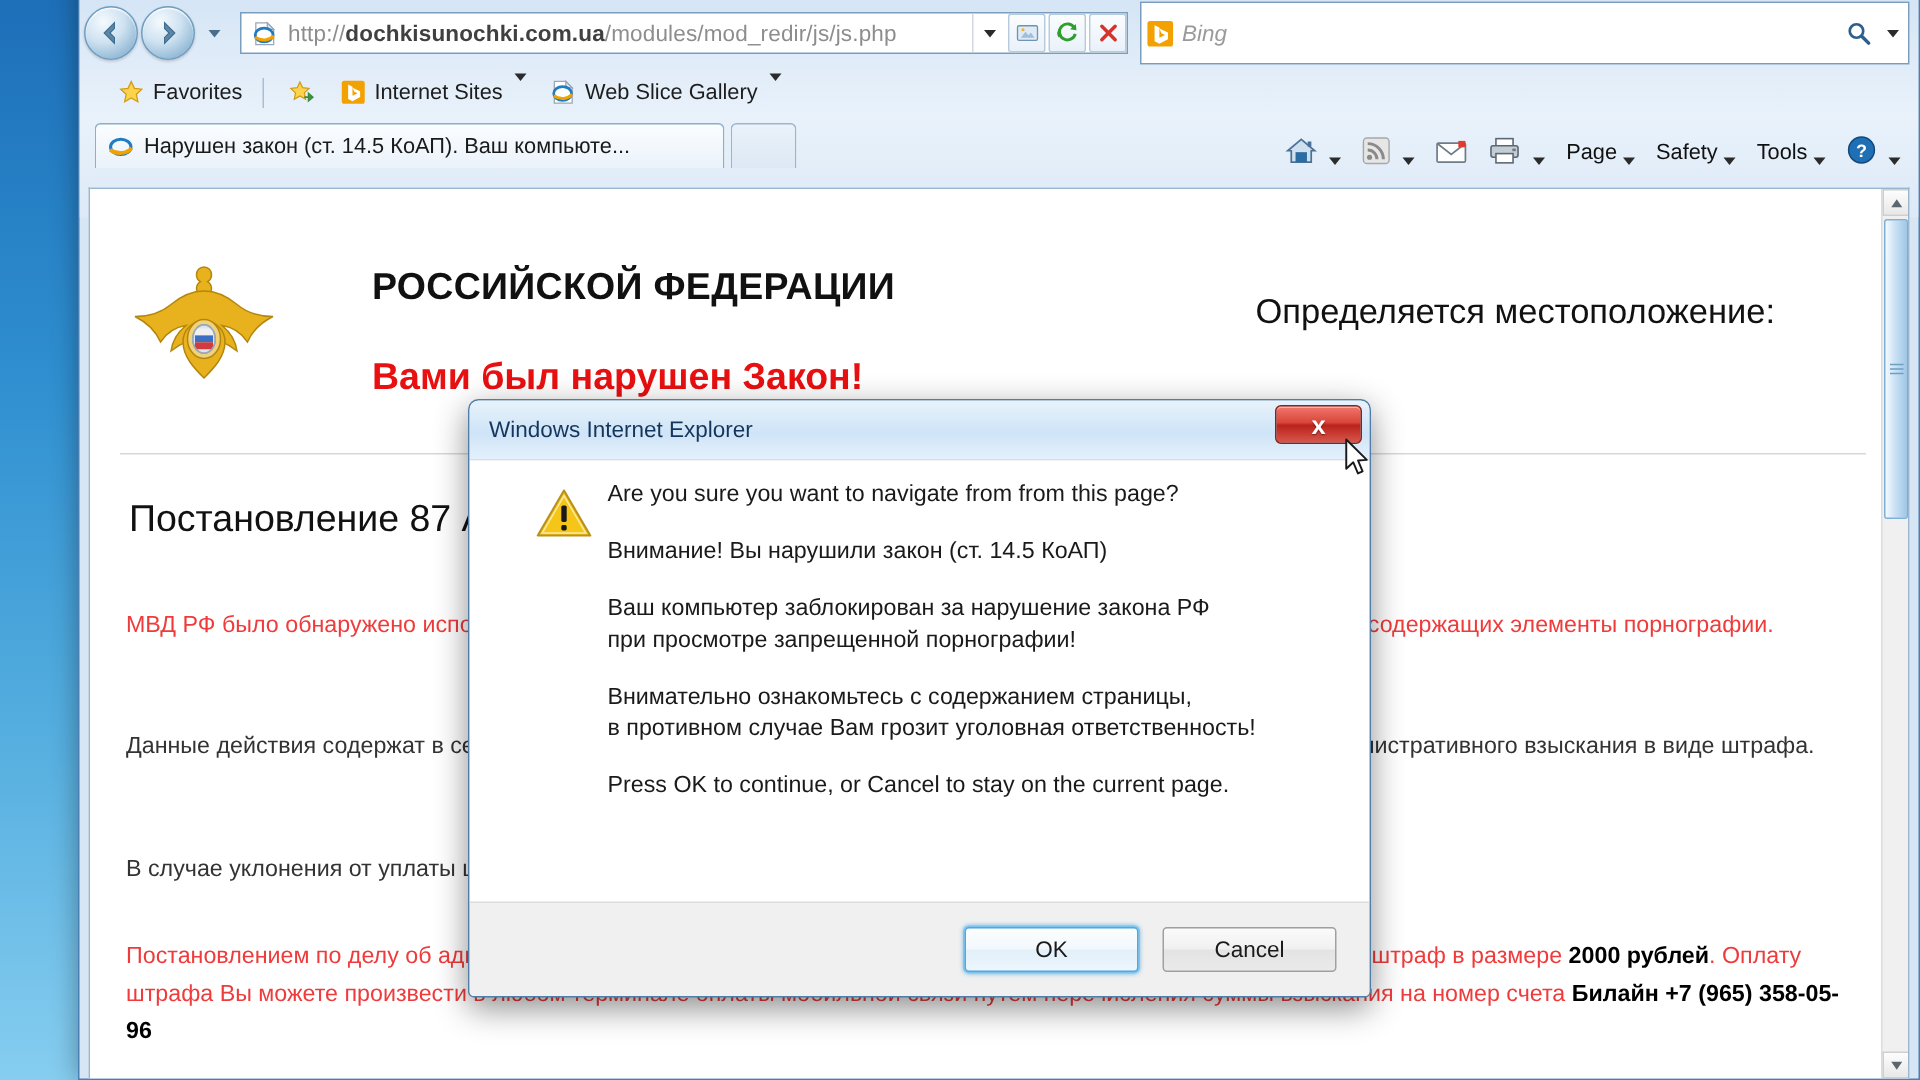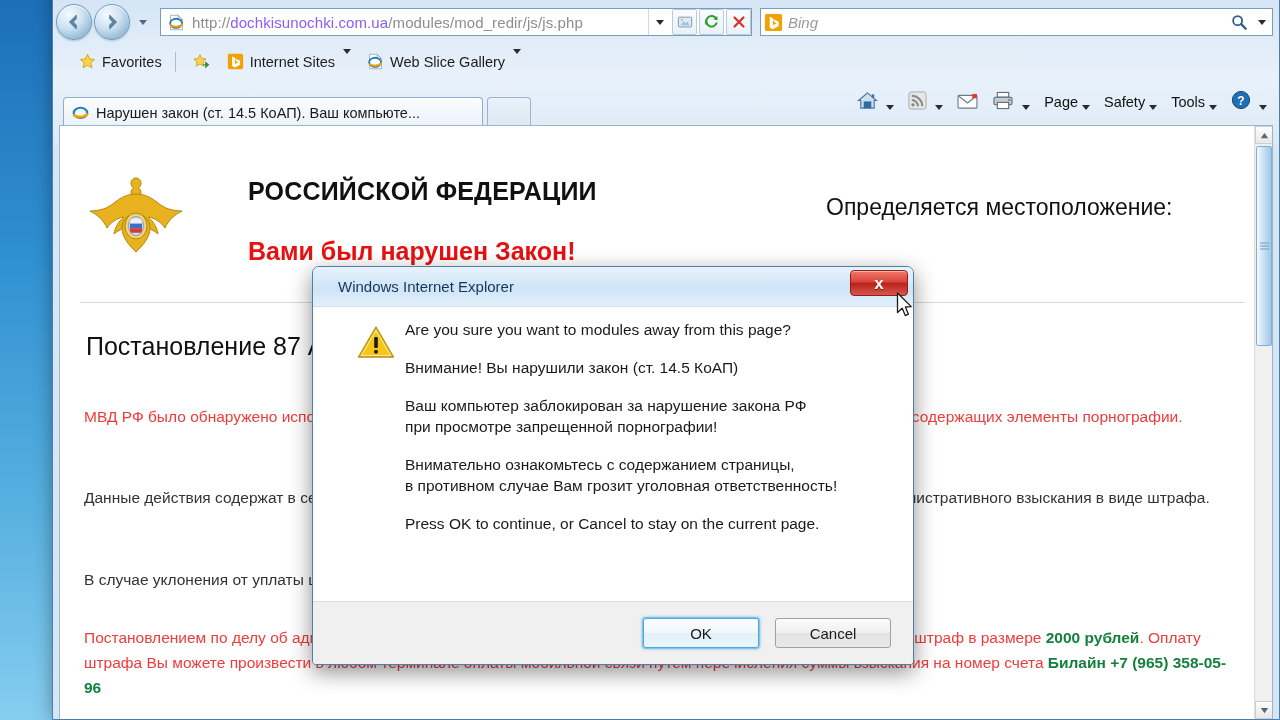--- a/index.html
+++ b/index.html
@@ -56,49 +56,49 @@
   .addrbar {
     flex: 0 0 auto; width: 592px; height: 28px; margin-left: 9px;
     background: #fff; border: 1px solid #7a9cbd;
     display: flex; align-items: center; position: relative;
   }
   .addr-ico { width: 20px; margin-left:5px; display:flex;align-items:center;justify-content:center; }
   .addr-url {
     flex:1; font-size: 15px; color: #8d8d8d; white-space: nowrap; overflow:hidden;
     margin-left: 6px; letter-spacing: .1px;
   }
-  .addr-url b { color:#8b5cf6; font-weight: 400; }
+  .addr-url b { color:#404040; font-weight: 700; }
   .addr-caret { width: 22px; height:26px; display:flex;align-items:center;justify-content:center;
     border-left:1px solid #cfd9e3; }
   .addr-btn {
     width: 25px; height: 26px; margin-left:2px;
     display:flex;align-items:center;justify-content:center;
     border:1px solid transparent; border-radius:2px;
   }
   .searchbar {
-    flex: 1; height: 28px; margin-left: 8px; margin-right: 6px;
+    flex: 1; height: 42px; margin-left: 8px; margin-right: 6px;
     background:#fff; border:1px solid #7a9cbd; display:flex; align-items:center;
     position: relative;
   }
   .search-ico { width:24px; display:flex;align-items:center;justify-content:center; }
   .search-txt { flex:1; font-size:15px; color:#9a9a9a; font-style: italic; margin-left:3px;}
   .search-go { width:26px; display:flex;align-items:center;justify-content:center;}
   .search-caret { width:20px; display:flex;align-items:center;justify-content:center;}
 
   
   .favbar {
     position:absolute; left:16px; top:66px; right:0; height:33px;
     display:flex; align-items:center; font-size:14.5px; color:#1d1d1d;
   }
   .fav-item { display:flex; align-items:center; height:26px; padding:0 6px; margin-left:4px; }
   .fav-item .lbl { margin-left:6px; }
   .favsep { width:1px; height:20px; background:#a9bed1; margin:0 7px; }
 
   
-  .tabrow { position:absolute; left:0; top:114px; right:0; height:36px;padding-left:40px; }
+  .tabrow { position:absolute; left:0; top:99px; right:0; height:36px;padding-left:40px; }
   .tab {
     position:absolute; left:10px; top:4px; width:420px; height:30px;
     background: linear-gradient(180deg,#fbfdff 0%, #eaf2fa 100%);
     border:1px solid #8fafc9; border-bottom:none;
     border-top-left-radius:4px; border-top-right-radius:4px;
     display:flex; align-items:center; padding-left:8px;
     font-size:14.5px; color:#1a1a1a;
   }
   .tab .lbl { margin-left:7px; white-space:nowrap; }
   .newtab {
@@ -152,53 +152,53 @@
   .ministry {
     position:absolute; left:240px; top:198px;
     font-size:25px; line-height:30px; color:#111; font-weight:600;
     letter-spacing:.2px;
   }
   .vami {
     position:absolute; left:240px; top:258px;
     font-size:25px; line-height:30px; color:#e81010; font-weight:700;
   }
   .ipbox { position:absolute; left:818px; top:213px; font-size:23px; line-height:32px; color:#111; }
-  .ipbox .l2 { white-space:nowrap; }
+  .ipbox .l2 { white-space:nowrap;margin-left:11px; }
 
   .rule { position:absolute; left:72px; right:30px; top:322px; height:1px; background:#d8d8d8; }
 
   .postanovlenie {
     position:absolute; left:78px; top:352px;
     font-size:25px; color:#111;
   }
 
   .para { position:absolute; font-size:15.5px; line-height:25px; color:#333; }
   .para.red { color:#ef3b3b; }
-  .para.red b { color:#15803d; }
+  .para.red b { color:#000000; }
   .p1 { left:76px; top:424px; right:28px; }
   .p2 { left:76px; top:505px; right:28px; }
   .p3 { left:76px; top:587px; right:28px; }
   .p4 { left:76px; top:645px; right:28px; }
 
   
   #dialog {
     position:absolute; left:312px; top:266px; width:602px; height:399px;
     background:#f0f0f0;
     border:1px solid #4f7fa8;
     border-radius:7px 7px 4px 4px;
     box-shadow: 0 7px 22px rgba(0,0,0,.45), 0 0 0 1px rgba(255,255,255,.6) inset;
     overflow:hidden;
   }
   .dlg-title {
     height:40px;
     background: linear-gradient(180deg,#e8f2fb 0%, #d3e7f8 45%, #cfe4f7 55%, #e4f0fb 100%);
     border-bottom:1px solid #cfe0ee;
     display:flex; align-items:center;
     position:relative;
-    padding-left:25px;
+    padding-left:13px;
   }
   .dlg-title .t {
     font-size:15px; color:#15365c; font-weight:400;
   }
   .dlg-close {
     position:absolute; right:5px; top:3px; width:58px; height:26px;
     background: linear-gradient(180deg,#f2776b 0%, #d9453a 45%, #b9231b 52%, #d8564c 100%);
     border:1px solid #8e2018; border-radius:4px;
     display:flex; align-items:center; justify-content:center;
     box-shadow: inset 0 1px 0 rgba(255,255,255,.45);
@@ -509,21 +509,21 @@
     <div class="dlg-icon">
       <svg width="38" height="34" viewBox="0 0 38 34">
         <path d="M19 2 L36.5 32 L1.5 32 Z" fill="#f5c518" stroke="#b9911b" stroke-width="1.4" stroke-linejoin="round"></path>
         <path d="M19 5.5 L33.5 30.4 L4.5 30.4 Z" fill="none" stroke="#fdeaa0" stroke-width="1"></path>
         <rect x="17.2" y="12" width="3.6" height="11" rx="1.1" fill="#1a1a1a"></rect>
         <rect x="17.2" y="25" width="3.6" height="3.6" rx="1.1" fill="#1a1a1a"></rect>
       </svg>
     </div>
 
     <div class="dlg-text">
-      <p>Are you sure you want to modules away from this page?</p>
+      <p>Are you sure you want to navigate from from this page?</p>
       <p>Внимание! Вы нарушили закон (ст. 14.5 КоАП)</p>
       <p>
         <span>Ваш компьютер заблокирован за нарушение закона РФ</span><br>
         <span>при просмотре запрещенной порнографии!</span>
       </p>
       <p>
         <span>Внимательно ознакомьтесь с содержанием страницы,</span><br>
         <span>в противном случае Вам грозит уголовная ответственность!</span>
       </p>
       <p class="tight">Press OK to continue, or Cancel to stay on the current page.</p>

